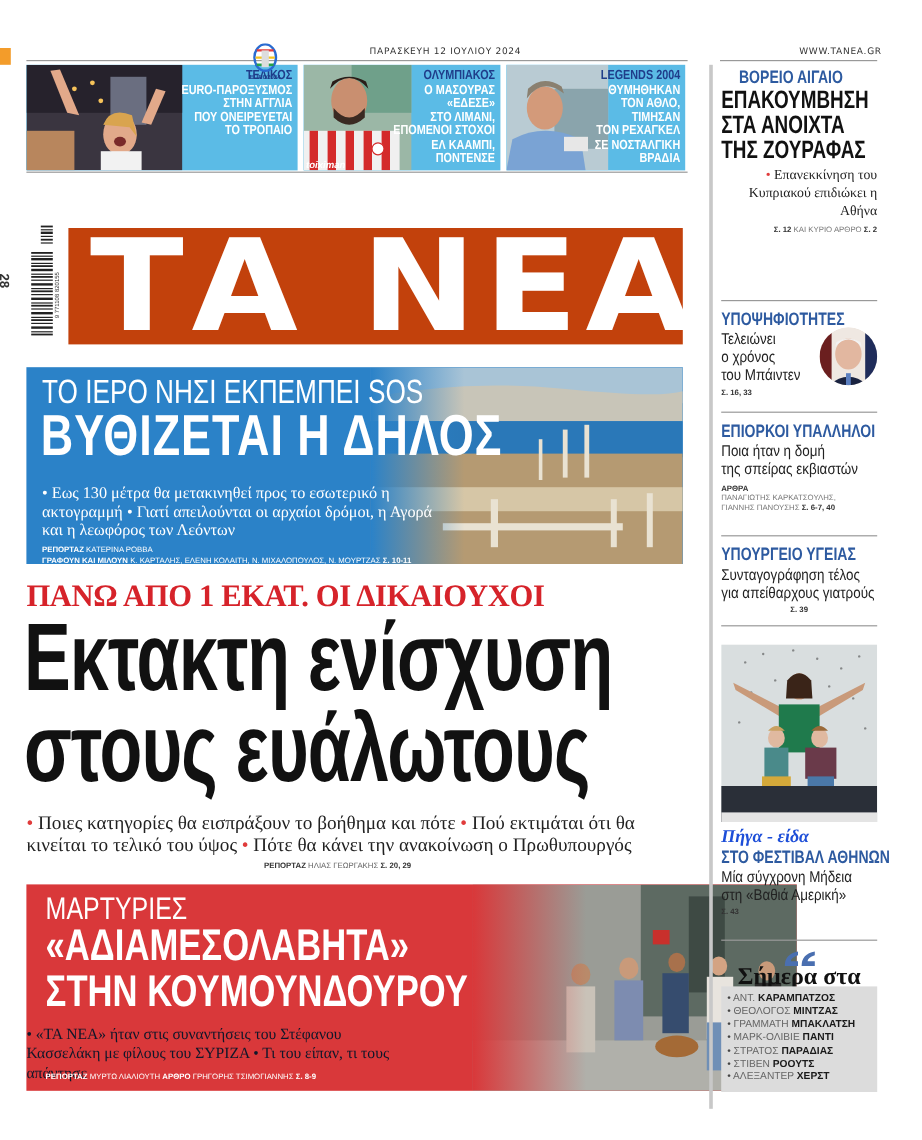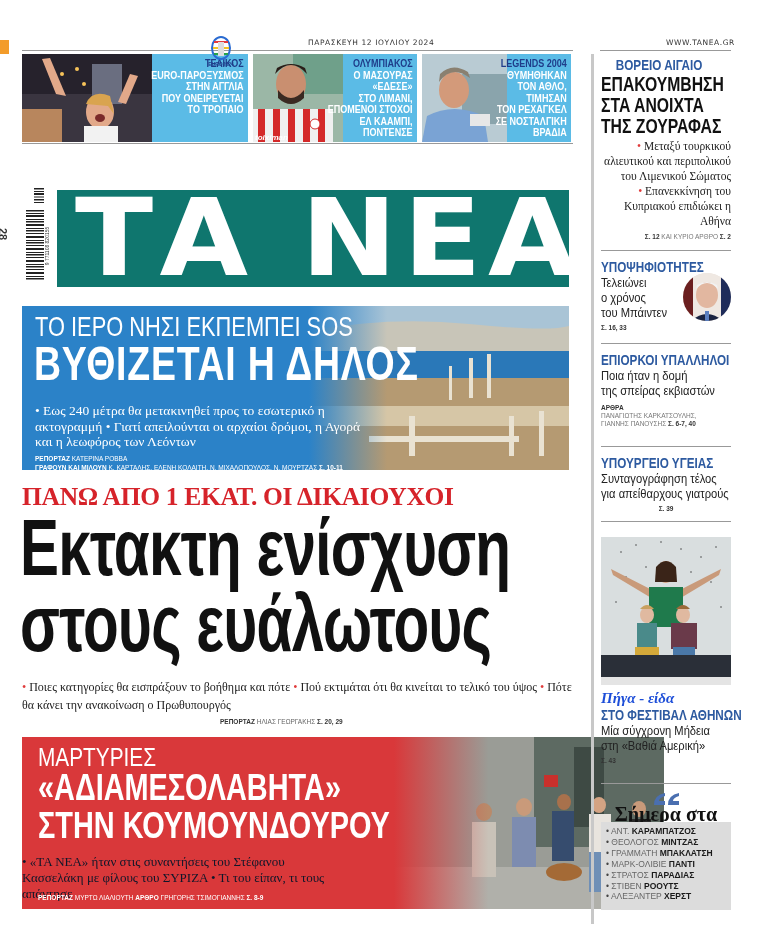--- a/index.html
+++ b/index.html
@@ -17,38 +17,38 @@
   .promo .photo { position: absolute; top: 0; bottom: 0; left: 0; }
   .promo .txt { position: absolute; right: 4px; top: 4px; text-align: right; font-family: "Liberation Sans", sans-serif; font-weight: bold; color: #fff; font-size: 11px; line-height: 11.5px; transform: scaleX(.82); transform-origin: right top; }
   .promo .kicker { color: #1f3d8a; }
   .promo-rule { position: absolute; left: 22px; top: 170px; width: 551px; height: 1px; background: #999; }
 
   .euro-logo { position: absolute; left: 208px; top: 36px; width: 26px; height: 36px; }
 
   
   .barcode { position: absolute; left: 20px; top: 186px; width: 32px; height: 104px; }
   .page-num { position: absolute; left: -3px; top: 228px; font-size: 11px; font-weight: bold; transform: rotate(90deg); color: #333; }
-  .masthead { position: absolute; left: 57px; top: 190px; width: 512px; height: 97px; background: #0f766e; }
+  .masthead { position: absolute; left: 57px; top: 190px; width: 512px; height: 97px; background: #c2410c; }
   .masthead-title { position: absolute; left: 18px; top: -6px; font-family: "DejaVu Sans", sans-serif; font-weight: bold; font-size: 106px; color: #fff; letter-spacing: 6px; line-height: 110px; transform: scaleX(1.08); transform-origin: left top; }
 
   
   .delos { position: absolute; left: 22px; top: 306px; width: 547px; height: 164px; background: #2b82c8; overflow: hidden; }
   .delos .photo { position: absolute; right: 0; top: 0; width: 260px; height: 164px; }
   .delos .kicker { position: absolute; left: 13px; top: 6px; color: #fff; font-size: 28px; line-height: 30px; transform: scaleX(.78); transform-origin: left top; white-space: nowrap; }
   .delos .headline { position: absolute; left: 12px; top: 33px; color: #fff; font-weight: bold; font-size: 48px; line-height: 50px; transform: scaleX(.78); transform-origin: left top; white-space: nowrap; letter-spacing: 1px; }
   .delos .deck { position: absolute; left: 13px; top: 97px; color: #fff; font-family: "Liberation Serif", serif; font-size: 13.5px; line-height: 15.5px; width: 330px; }
   .delos .credits { position: absolute; left: 13px; top: 149px; color: #fff; font-size: 6.5px; line-height: 8.5px; white-space: nowrap; }
   .b { font-weight: bold; }
   .bullet-red { color: #e03b3b; }
   .bullet-white { color: #fff; }
 
   
   .main-kicker { position: absolute; left: 22px; top: 483px; color: #d6232a; font-family: "Liberation Serif", serif; font-weight: bold; font-size: 26px; line-height: 28px; letter-spacing: -.3px; white-space: nowrap; transform: scaleX(.98); transform-origin: left top; }
   .main-headline { position: absolute; left: 20px; top: 510px; font-weight: bold; color: #111; font-size: 80px; line-height: 76px; letter-spacing: -1px; white-space: nowrap; transform: scaleX(.73); transform-origin: left top; }
-  .main-deck { position: absolute; left: 22px; top: 678px; font-family: "Liberation Serif", serif; font-size: 12px; line-height: 18px; color: #222; width: 560px; }
+  .main-deck { position: absolute; left: 22px; top: 678px; font-family: "Liberation Serif", serif; font-size: 16px; line-height: 18px; color: #222; width: 560px; }
   .main-credit { position: absolute; left: 220px; top: 718px; font-size: 6.5px; color: #333; }
 
   
   .red-story { position: absolute; left: 22px; top: 737px; width: 642px; height: 172px; background: #d9383a; overflow: hidden; }
   .red-story .photo { position: absolute; right: 0; top: 0; width: 270px; height: 172px; }
   .red-story .kicker { position: absolute; left: 16px; top: 6px; color: #fff; font-size: 26px; line-height: 28px; transform: scaleX(.8); transform-origin: left top; white-space: nowrap; }
   .red-story .headline { position: absolute; left: 16px; top: 32px; color: #fff; font-weight: bold; font-size: 37px; line-height: 38px; transform: scaleX(.78); transform-origin: left top; white-space: nowrap; }
   .red-story .deck { position: absolute; left: 0; top: 117px; color: #0f172a; font-family: "Liberation Serif", serif; font-size: 13px; line-height: 16px; width: 320px; }
   .red-story .credits { position: absolute; left: 16px; top: 157px; color: #fff; font-size: 6.5px; white-space: nowrap; }
 
@@ -227,21 +227,21 @@
       <rect x="100" y="110" width="6" height="40"></rect>
         <rect x="200" y="110" width="5" height="40"></rect>
         <rect x="230" y="105" width="5" height="45"></rect>
       <rect x="60" y="130" width="150" height="6"></rect>
     </g>
     <rect width="260" height="164" fill="url(#fadeL)"></rect>
   </svg>
   <div class="kicker">ΤΟ ΙΕΡΟ ΝΗΣΙ ΕΚΠΕΜΠΕΙ SOS</div>
   <div class="headline">ΒΥΘΙΖΕΤΑΙ Η ΔΗΛΟΣ</div>
   <div class="deck">
-    <span class="bullet-white">• </span><span>Εως 240 μέτρα θα μετακινηθεί προς το εσωτερικό η ακτογραμμή</span>
+    <span class="bullet-white">• </span><span>Εως 130 μέτρα θα μετακινηθεί προς το εσωτερικό η ακτογραμμή</span>
     <span class="bullet-white"> • </span><span>Γιατί απειλούνται οι αρχαίοι δρόμοι, η Αγορά και η λεωφόρος των Λεόντων</span>
   </div>
   <div class="credits">
     <div><span class="b">ΡΕΠΟΡΤΑΖ</span> <span>ΚΑΤΕΡΙΝΑ ΡΟΒΒΑ</span></div>
     <div><span class="b">ΓΡΑΦΟΥΝ ΚΑΙ ΜΙΛΟΥΝ</span> <span>Κ. ΚΑΡΤΑΛΗΣ, ΕΛΕΝΗ ΚΟΛΑΙΤΗ, Ν. ΜΙΧΑΛΟΠΟΥΛΟΣ, Ν. ΜΟΥΡΤΖΑΣ</span> <span class="b">Σ. 10-11</span></div>
   </div>
 </div>
 
 <div class="main-kicker">ΠΑΝΩ ΑΠΟ 1 ΕΚΑΤ. ΟΙ ΔΙΚΑΙΟΥΧΟΙ</div>
 <div class="main-headline">
@@ -307,21 +307,20 @@
 </div>
 
 <div class="right-col-rule"></div>
 
 <div class="rc" style="top:57px;text-align:right;">
   <div class="kicker">ΒΟΡΕΙΟ ΑΙΓΑΙΟ</div>
   <div class="big">ΕΠΑΚΟΥΜΒΗΣΗ</div>
   <div class="big">ΣΤΑ ΑΝΟΙΧΤΑ</div>
   <div class="big">ΤΗΣ ΖΟΥΡΑΦΑΣ</div>
   <div class="serif" style="margin-top:3px;">
-    <div><span class="bullet-red">• </span><span>Μεταξύ τουρκικού αλιευτικού και περιπολικού του Λιμενικού Σώματος</span></div>
     <div><span class="bullet-red">• </span><span>Επανεκκίνηση του Κυπριακού επιδιώκει η Αθήνα</span></div>
   </div>
   <div class="ref">
     <span class="b">Σ. 12</span>
     <span class="g">ΚΑΙ ΚΥΡΙΟ ΑΡΘΡΟ</span>
     <span class="b">Σ. 2</span>
   </div>
 </div>
 <div class="rc-rule" style="top:250px;"></div>
 

